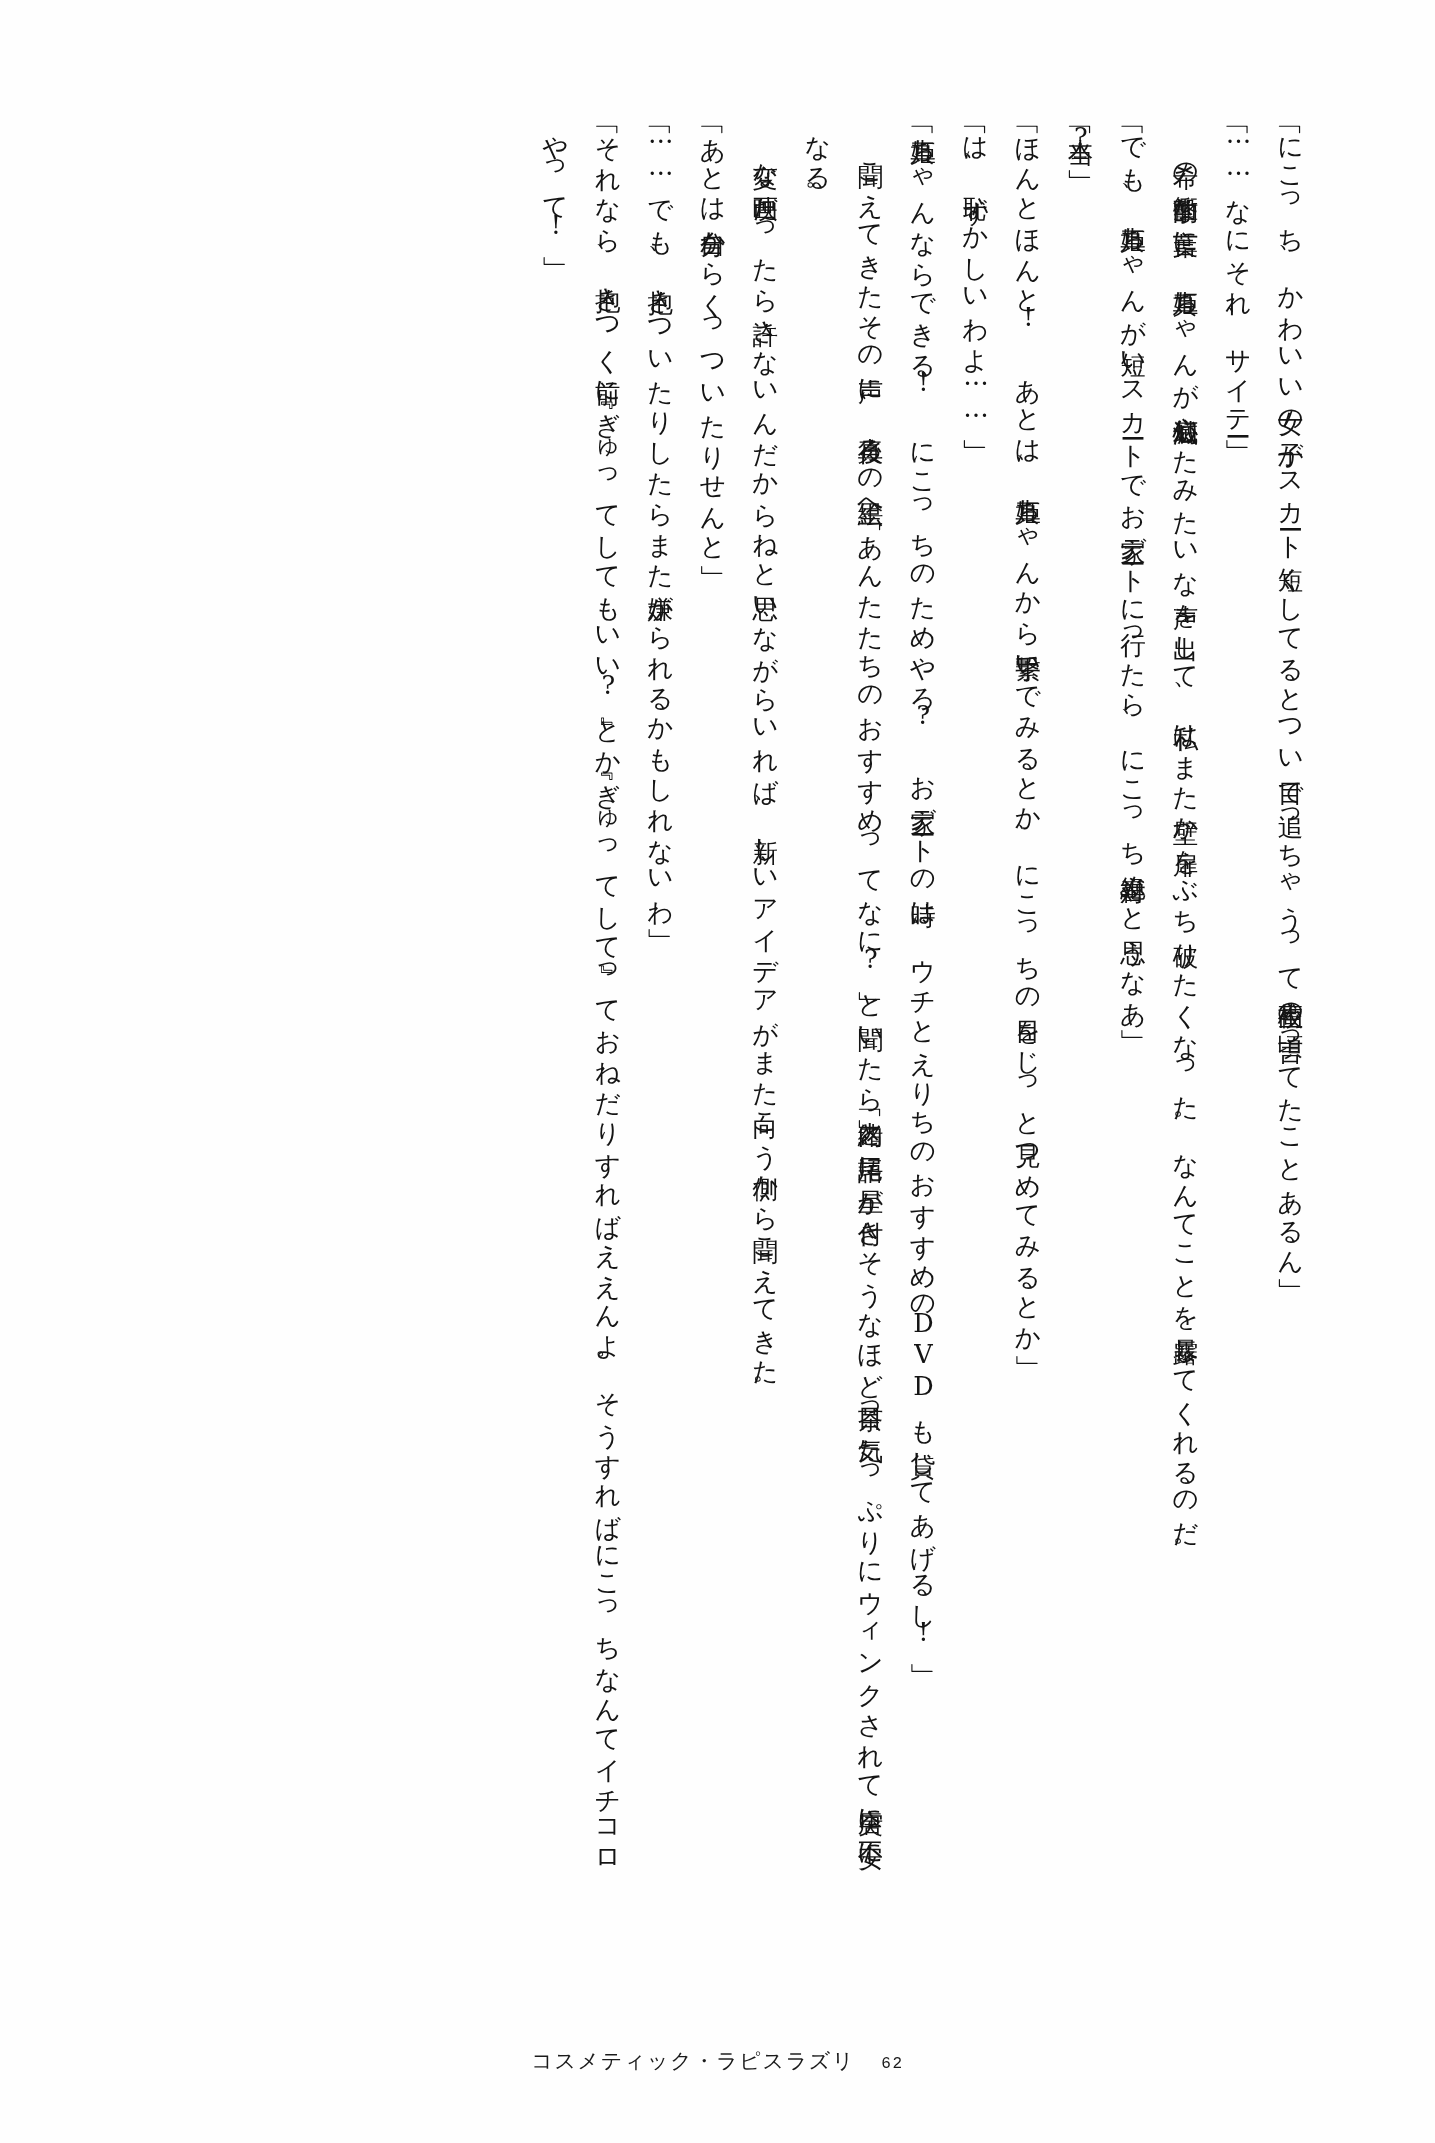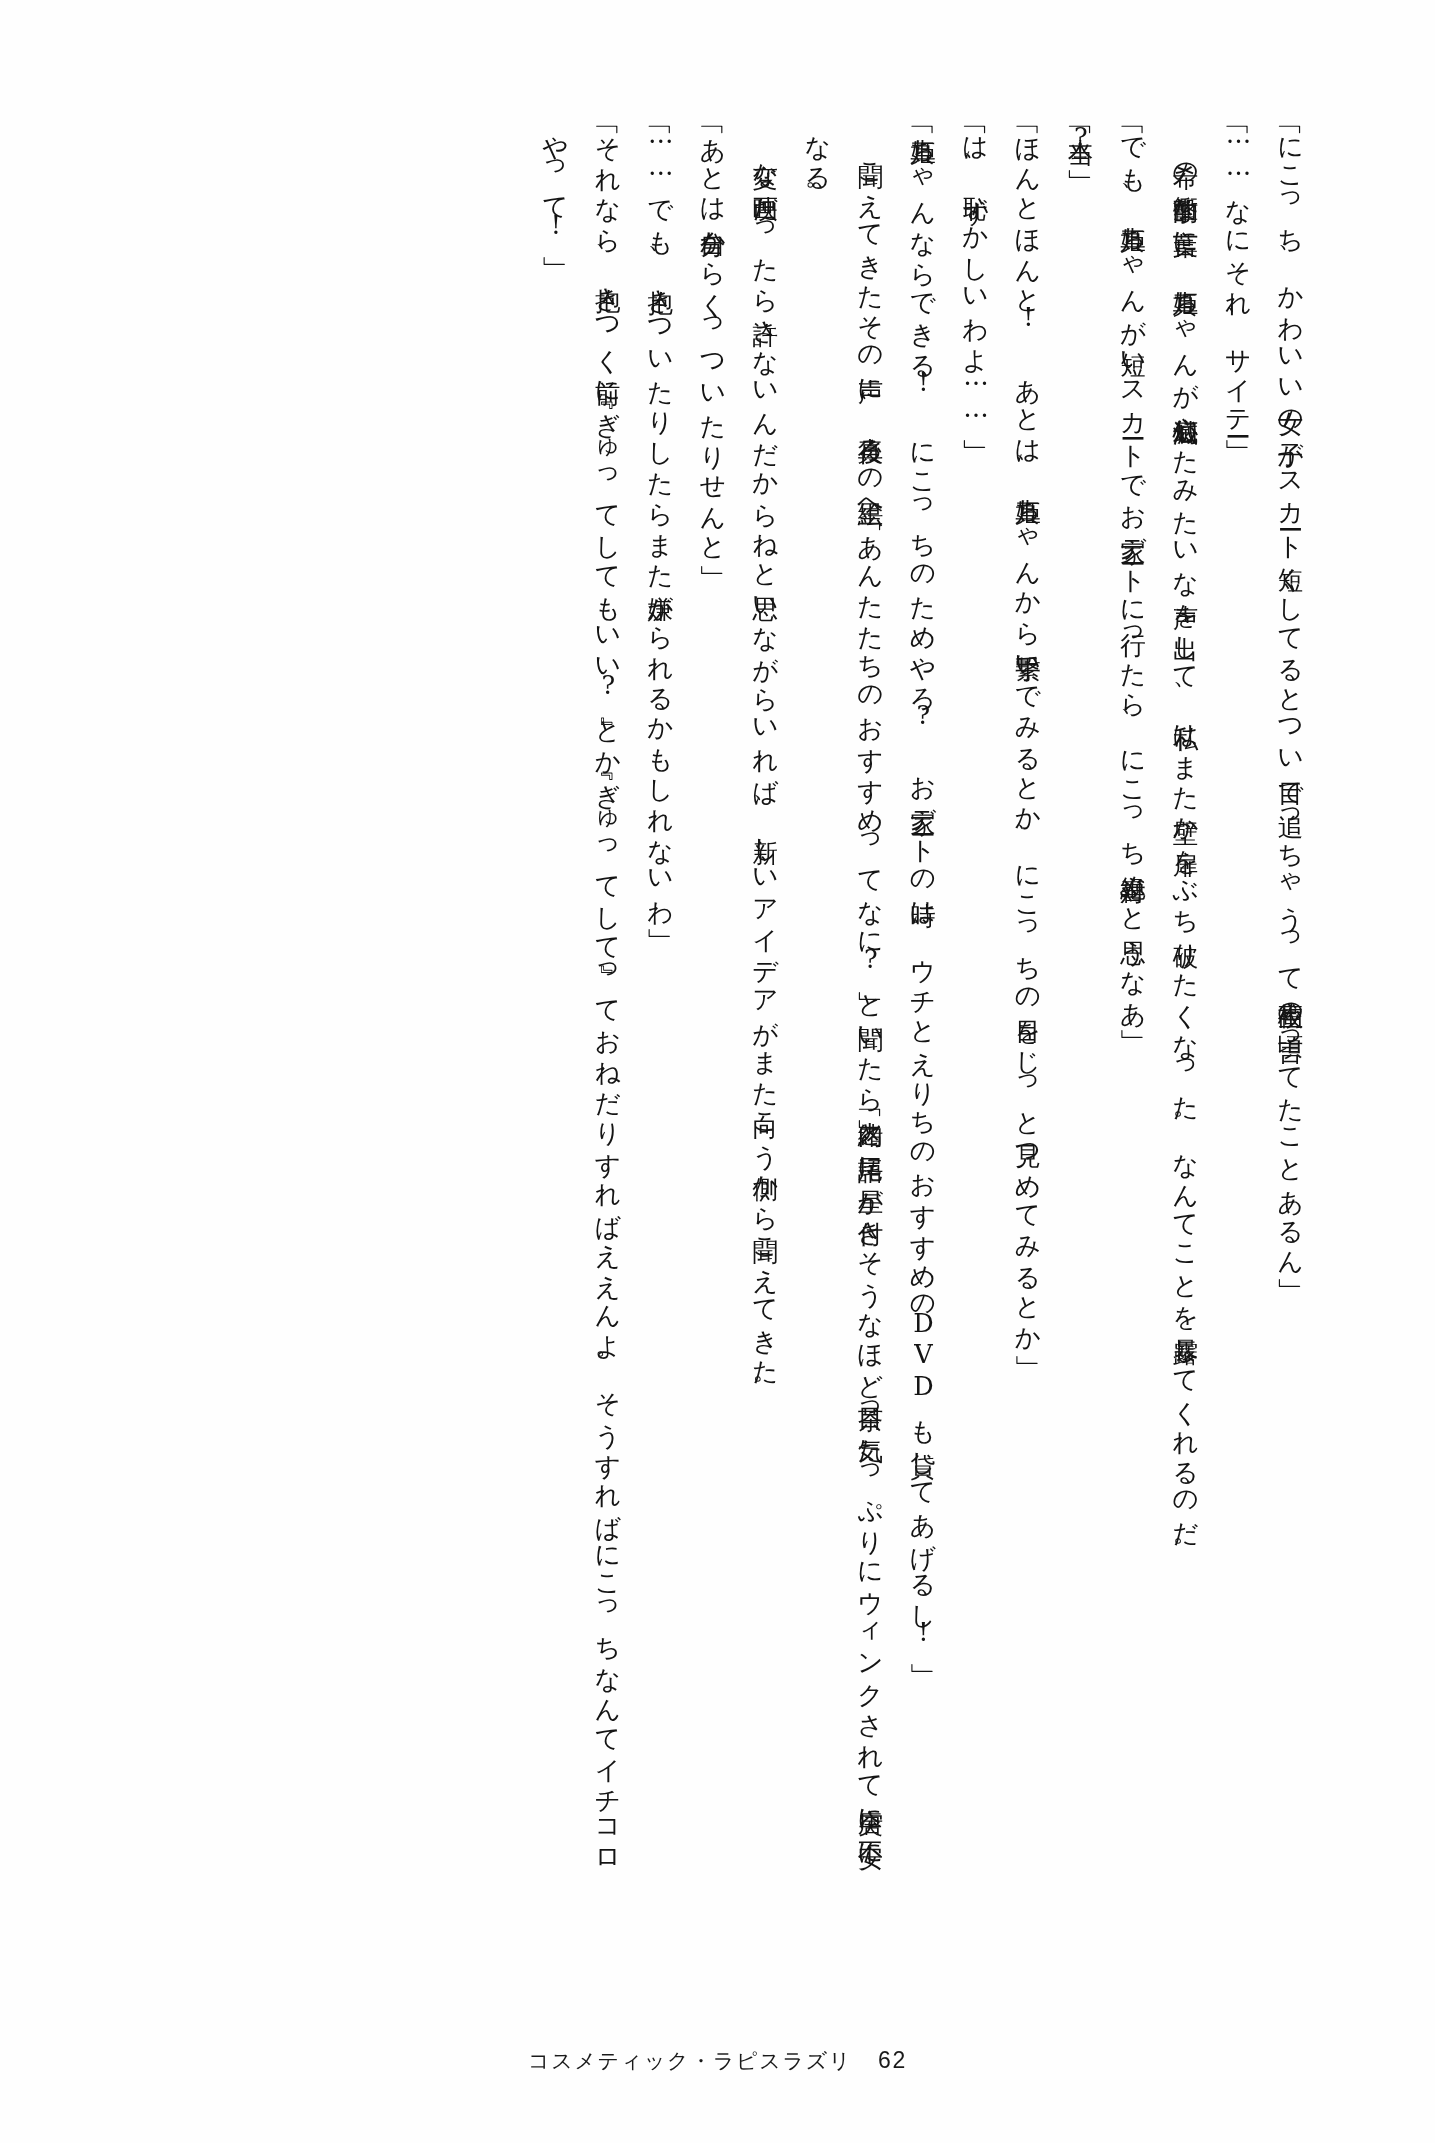--- a/index.html
+++ b/index.html
@@ -53,22 +53,22 @@
     width: 1435px;
     text-align: center;
     font-size: 21px;
     color: #1a1a1a;
     letter-spacing: 0.08em;
   }
   .footer .title {
     margin-right: 26px;
   }
   .footer .pageno {
-    font-family: Liberation Sans, sans-serif;
-    font-size: 23px;
+    font-family: Liberation Mono, monospace;
+    font-size: 16px;
   }
 </style>
 </head>
 <body>
 
 <div class="page">
 
   <div class="text-block" id="body-text">
       <p>「にこっち、かわいい女の子がスカート短くしてるとつい目で追っちゃうって高校生の頃言ってたことあるん」</p>
       <p>「……なにそれ、サイテー」</p>

